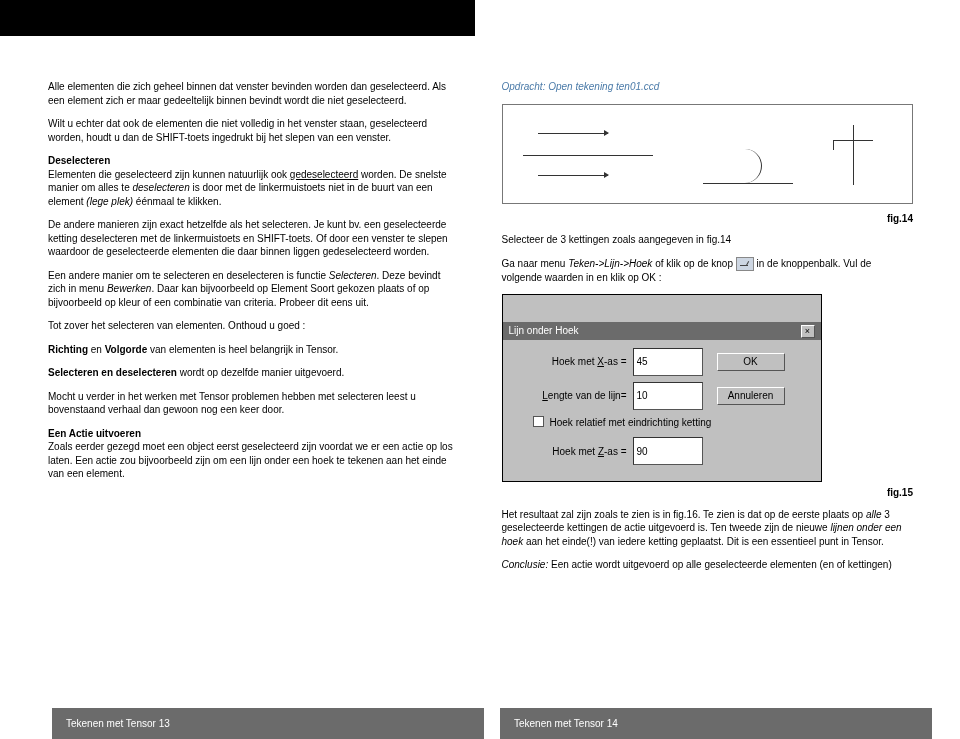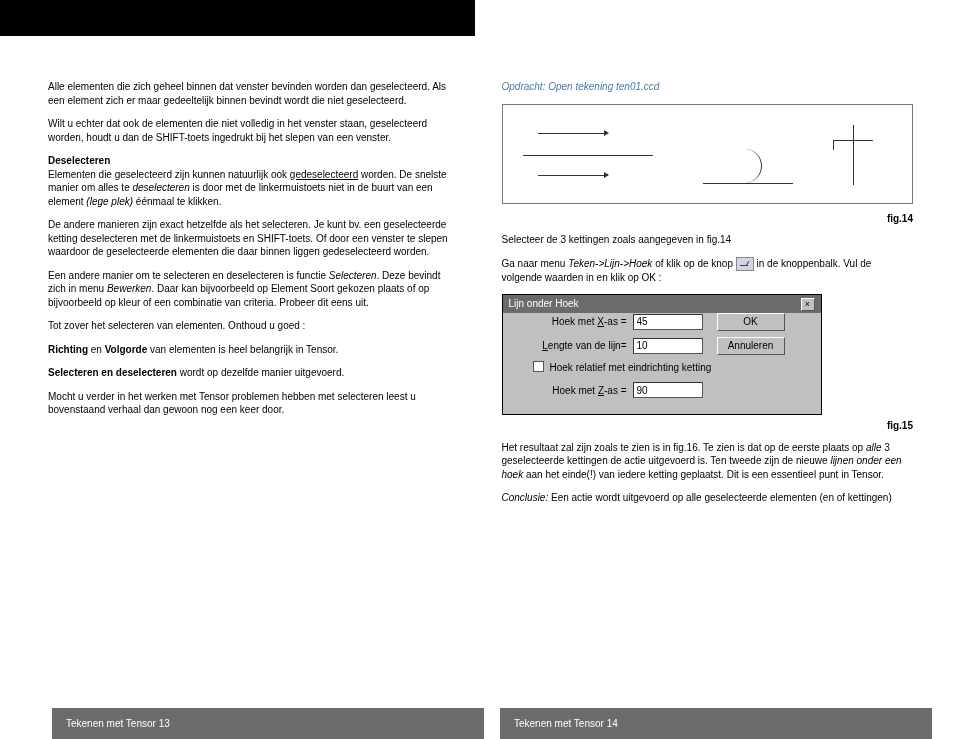--- a/index.html
+++ b/index.html
@@ -64,33 +64,33 @@
 .dialog {
   border: 1px solid #000;
   background: #c0c0c0;
   font-size: 10px;
   width: 320px;
   margin: 6px 0 4px 0;
 }
 .dialog .title {
   background: #6b6b6b; color: #fff;
   padding: 2px 6px;
-  display: flex; justify-content: space-between; align-items: center;
+  display: flex; justify-content: space-between; align-items: center; margin-top: 27px;
 }
 .dialog .title .xbtn {
   width: 14px; height: 13px; background: #c0c0c0; border: 1px solid #fff;
   border-right-color: #555; border-bottom-color: #555;
   display: flex; align-items: center; justify-content: center; color: #000; font-size: 9px;
 }
-.dialog .body { padding: 0 10px 10px 10px; }
+.dialog .body { padding: 8px 10px 10px 10px; }
 .dialog .row { display: flex; align-items: center; margin-bottom: 6px; }
 .dialog .lbl { width: 120px; text-align: right; padding-right: 6px; }
 .dialog .lbl .hot { text-decoration: underline; }
 .dialog input[type="text"] {
-  width: 70px; height: 16px; font-size: 10px;
+  width: 70px; height: 28px; font-size: 10px;
   background: #fff; border: 1px solid #555; border-top-color:#333; border-left-color:#333;
   padding: 0 3px;
 }
 .dialog .btn {
   width: 68px; height: 18px; margin-left: 14px;
   background: #c0c0c0; border: 1px solid #fff;
   border-right-color:#555; border-bottom-color:#555;
   text-align: center; line-height: 16px;
 }
 .dialog .chk {
@@ -133,20 +133,24 @@
       <span>Een andere manier om te selecteren en deselecteren is functie </span><span class="italic">Selecteren</span><span>. Deze bevindt zich in menu </span><span class="italic">Bewerken</span><span>. Daar kan bijvoorbeeld op Element Soort gekozen plaats of op bijvoorbeeld op kleur of een combinatie van criteria. Probeer dit eens uit.</span>
     </p>
     <p>Tot zover het selecteren van elementen. Onthoud u goed :</p>
     <p>
       <span class="bold">Richting</span><span> en </span><span class="bold">Volgorde</span><span> van elementen is heel belangrijk in Tensor.</span>
     </p>
     <p>
       <span class="bold">Selecteren en deselecteren</span><span> wordt op dezelfde manier uitgevoerd.</span>
     </p>
     <p>Mocht u verder in het werken met Tensor problemen hebben met selecteren leest u bovenstaand verhaal dan gewoon nog een keer door.</p>
+    <p>
+      <span class="bold">Een Actie uitvoeren</span><br>
+      <span>Zoals eerder gezegd moet een object eerst geselecteerd zijn voordat we er een actie op los laten. Een actie zou bijvoorbeeld zijn om een lijn onder een hoek te tekenen aan het einde van een element.</span>
+    </p>
   </div>
 
   <div class="col">
     <p class="assignment">Opdracht: Open tekening ten01.ccd</p>
 
     <div class="figure-box">
       <div class="arrow" style="left:35px;top:28px;width:70px"></div>
       <div class="arrow" style="left:35px;top:70px;width:70px"></div>
       <div class="hline" style="left:20px;top:50px;width:130px"></div>
       <div class="arc" style="left:225px;top:44px;width:34px;height:34px;border-bottom:none"></div>

